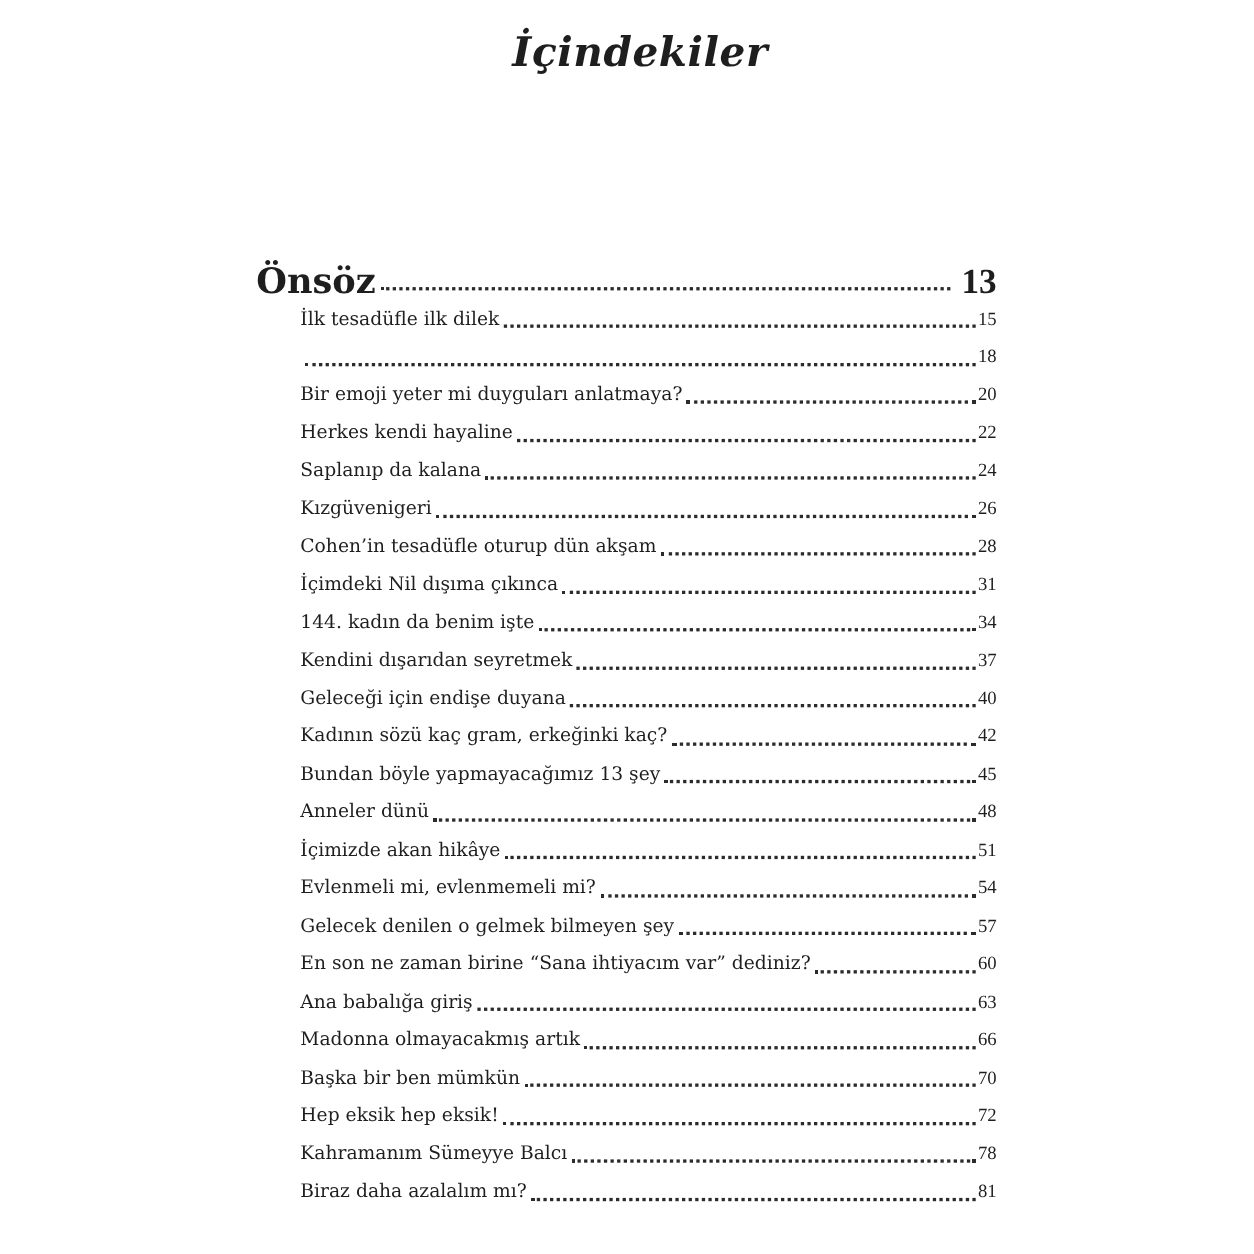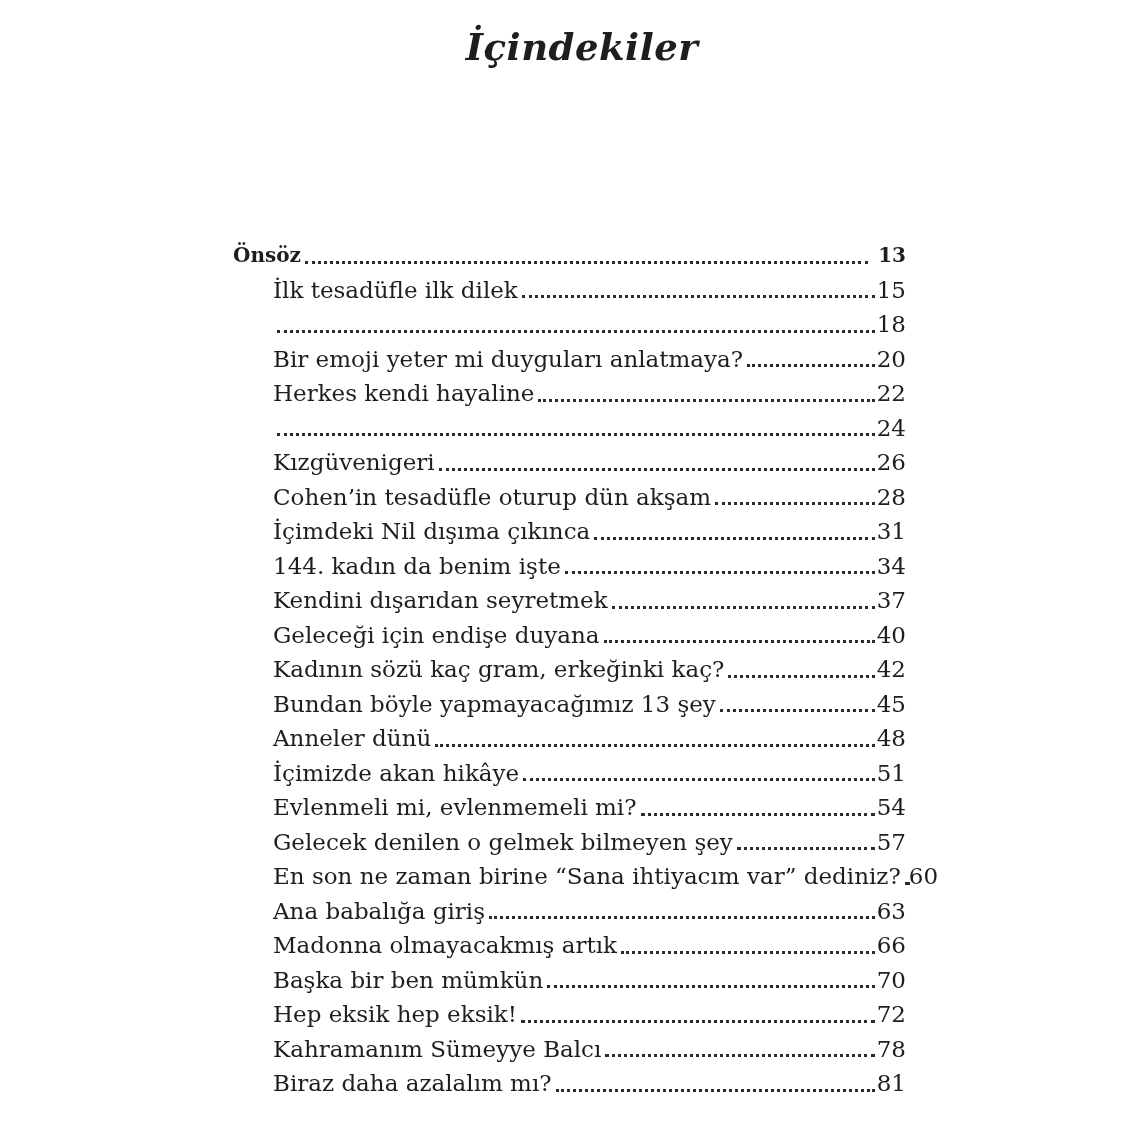--- a/index.html
+++ b/index.html
@@ -31,46 +31,47 @@
     position: absolute;
     left: 233px;
     top: 238px;
     width: 673px;
   }
   .toc-row {
     display: flex;
     align-items: baseline;
     height: 34.5px;
     line-height: 34.5px;
-    font-size: 23px;
+    font-size: 17px;
     white-space: nowrap;
   }
   .toc-row.level-0 {
     font-weight: 700;
-    font-size: 20px;
+    font-size: 32px;
   }
   .toc-row.level-1 {
     padding-left: 40px;
   }
   .toc-label {
     flex: 0 0 auto;
   }
   .toc-dots {
     flex: 1 1 auto;
     min-width: 2px;
     align-self: flex-end;
     border-bottom: 3px dotted #2b2b2b;
     margin: 0 2px 9px 4px;
   }
   .toc-row.level-0 .toc-dots {
     margin-right: 10px;
     border-bottom-width: 3.5px;
   }
   .toc-page {
     flex: 0 0 auto;
+    font-family: Liberation Serif, serif;
   }
 </style>
 </head>
 <body>
 
 <h1 class="page-title">İçindekiler</h1>
 
 <div class="toc">
     <div class="toc-row level-0">
     <span class="toc-label">Önsöz</span>
@@ -90,20 +91,21 @@
     <span class="toc-label">Bir emoji yeter mi duyguları anlatmaya?</span>
     <span class="toc-dots"></span>
     <span class="toc-page">20</span>
   </div>
     <div class="toc-row level-1">
     <span class="toc-label">Herkes kendi hayaline</span>
     <span class="toc-dots"></span>
     <span class="toc-page">22</span>
   </div>
     <div class="toc-row level-1">
+    <span class="toc-label">Saplanıp da kalana</span>
     <span class="toc-dots"></span>
     <span class="toc-page">24</span>
   </div>
     <div class="toc-row level-1">
     <span class="toc-label">Kızgüvenigeri</span>
     <span class="toc-dots"></span>
     <span class="toc-page">26</span>
   </div>
     <div class="toc-row level-1">
     <span class="toc-label">Cohen’in tesadüfle oturup dün akşam</span>

